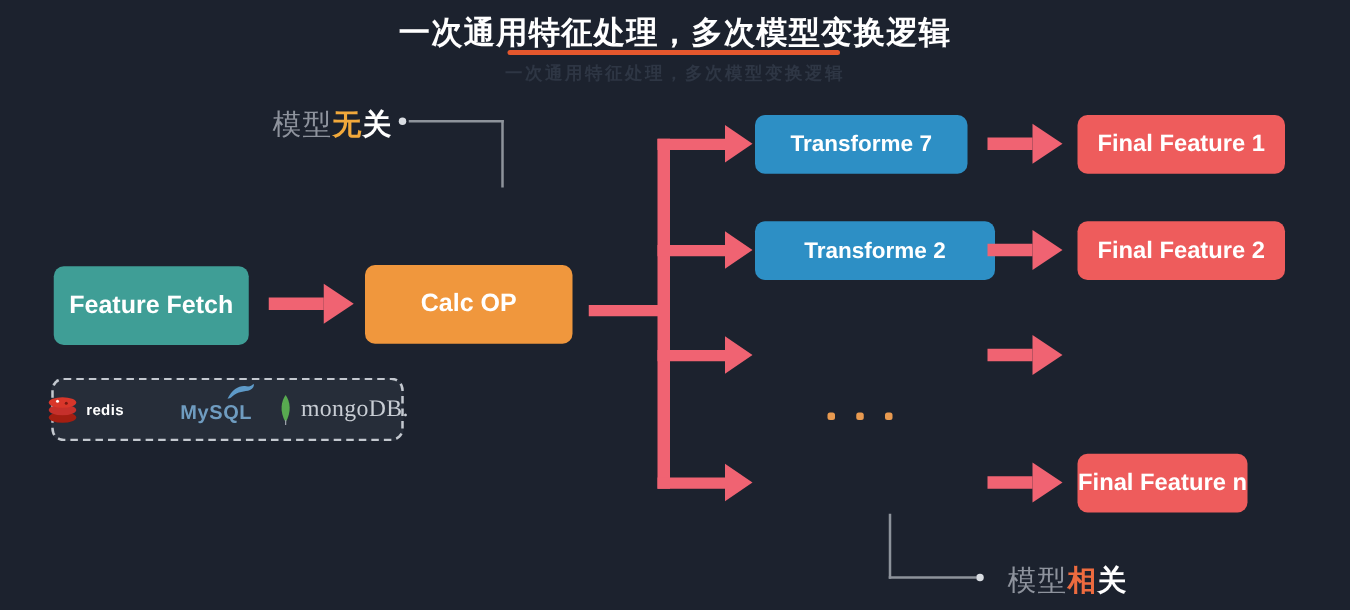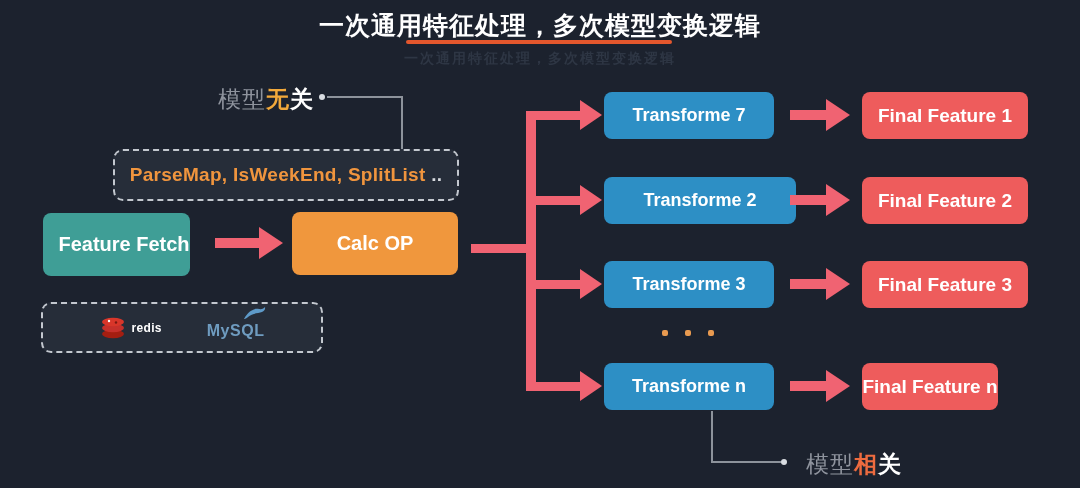--- a/index.html
+++ b/index.html
@@ -70,25 +70,22 @@
   <div class="abs ghost-title">一次通用特征处理，多次模型变换逻辑</div>
 
   <div class="abs title">一次通用特征处理，多次模型变换逻辑</div>
   <div class="abs title-underline"></div>
 
   <div class="abs anno" style="left:218px;top:84px;"><span>模型</span><span class="hl-y">无</span><span class="tail">关</span></div>
   <div class="abs conn-dot" style="left:319px;top:94px;"></div>
   <div class="abs conn" style="left:327px;top:96px;width:76px;height:2px;"></div>
   <div class="abs conn" style="left:401px;top:96px;width:2px;height:54px;"></div>
 
-  <div class="abs dashed" style="left:113px;top:149px;width:342px;height:48px;">
-    <span class="ops-text"><span>ParseMap, IsWeekEnd, SplitList</span><span class="dots"> ..</span></span>
-  </div>
 
-  <div class="abs node node-teal" style="left:43px;top:213px;width:132px;height:63px;padding-left:15px;">Feature Fetch</div>
+  <div class="abs node node-teal" style="left:43px;top:213px;width:156px;height:63px;">Feature Fetch</div>
 
   <div class="shaft" style="left:215px;top:238px;width:44px;height:10px;"></div>
   <div class="head" style="left:259px;top:227px;"></div>
 
   <div class="abs node node-orange" style="left:292px;top:212px;width:166px;height:63px;">Calc OP</div>
 
   <div class="abs dashed" style="left:41px;top:302px;width:278px;height:47px;">
     <div class="db-row">
       <div class="db-item">
         <svg width="26" height="22" viewBox="0 0 26 22">
@@ -99,57 +96,61 @@
           <circle cx="16" cy="5.5" r="1.2" fill="#7a1710"></circle>
         </svg>
         <span class="redis-text">redis</span>
       </div>
       <div class="db-item mysql-wrap">
         <svg class="mysql-dolphin" width="26" height="14" viewBox="0 0 26 14">
           <path d="M2 12 C6 4, 12 1, 17 2 C20 2.6, 22 1, 23 0 C23.5 2, 22.5 4, 20 5 C16 6.6, 10 6, 6 10 C4.5 11.4, 3 12, 2 12 Z" fill="#5e9ac8"></path>
         </svg>
         <span class="mysql-text">MySQL</span>
       </div>
+      <div class="db-item">
+        <svg width="13" height="24" viewBox="0 0 13 24">
+          <path d="M6.5 0 C10 5, 11.6 13, 6.5 22 C1.4 13, 3 5, 6.5 0 Z" fill="#58aa50"></path>
+          <rect x="6" y="20" width="1" height="4" fill="#9aa0a8"></rect>
+        </svg>
+        <span class="mongo-text">mongoDB.</span>
+      </div>
     </div>
   </div>
 
   <div class="shaft" style="left:471px;top:244px;width:56px;height:9px;"></div>
 
   <div class="shaft" style="left:526px;top:111px;width:10px;height:280px;"></div>
 
   <div class="shaft" style="left:526px;top:111px;width:54px;height:9px;"></div>
   <div class="head small" style="left:580px;top:100px;"></div>
   <div class="shaft" style="left:526px;top:196px;width:54px;height:9px;"></div>
   <div class="head small" style="left:580px;top:185px;"></div>
   <div class="shaft" style="left:526px;top:280px;width:54px;height:9px;"></div>
   <div class="head small" style="left:580px;top:269px;"></div>
   <div class="shaft" style="left:526px;top:382px;width:54px;height:9px;"></div>
   <div class="head small" style="left:580px;top:371px;"></div>
 
   <div class="abs node node-blue" style="left:604px;top:92px;width:170px;height:47px;">Transforme 7</div>
   <div class="abs node node-blue" style="left:604px;top:177px;width:192px;height:47px;">Transforme 2</div>
-  <div class="abs node node-blue" style="left:604px;top:261px;width:170px;height:47px;">Transforme 3</div>
-  <div class="abs node node-blue" style="left:604px;top:363px;width:170px;height:47px;">Transforme n</div>
 
   <div class="abs edot" style="left:662px;top:330px;"></div>
   <div class="abs edot" style="left:685px;top:330px;"></div>
   <div class="abs edot" style="left:708px;top:330px;"></div>
 
   <div class="shaft" style="left:790px;top:110px;width:36px;height:10px;"></div>
   <div class="head" style="left:826px;top:99px;"></div>
   <div class="shaft" style="left:790px;top:195px;width:36px;height:10px;"></div>
   <div class="head" style="left:826px;top:184px;"></div>
   <div class="shaft" style="left:790px;top:279px;width:36px;height:10px;"></div>
   <div class="head" style="left:826px;top:268px;"></div>
   <div class="shaft" style="left:790px;top:381px;width:36px;height:10px;"></div>
   <div class="head" style="left:826px;top:370px;"></div>
 
   <div class="abs node node-red" style="left:862px;top:92px;width:166px;height:47px;">Final Feature 1</div>
   <div class="abs node node-red" style="left:862px;top:177px;width:166px;height:47px;">Final Feature 2</div>
-  <div class="abs node node-red" style="left:862px;top:261px;width:166px;height:47px;">Final Feature 3</div>
   <div class="abs node node-red" style="left:862px;top:363px;width:136px;height:47px;">Final Feature n</div>
 
   <div class="abs conn" style="left:711px;top:411px;width:2px;height:52px;"></div>
   <div class="abs conn" style="left:711px;top:461px;width:70px;height:2px;"></div>
   <div class="abs conn-dot" style="left:781px;top:459px;"></div>
   <div class="abs anno" style="left:806px;top:449px;"><span>模型</span><span class="hl-o">相</span><span class="tail">关</span></div>
 
 </div>
 
 </body></html>

